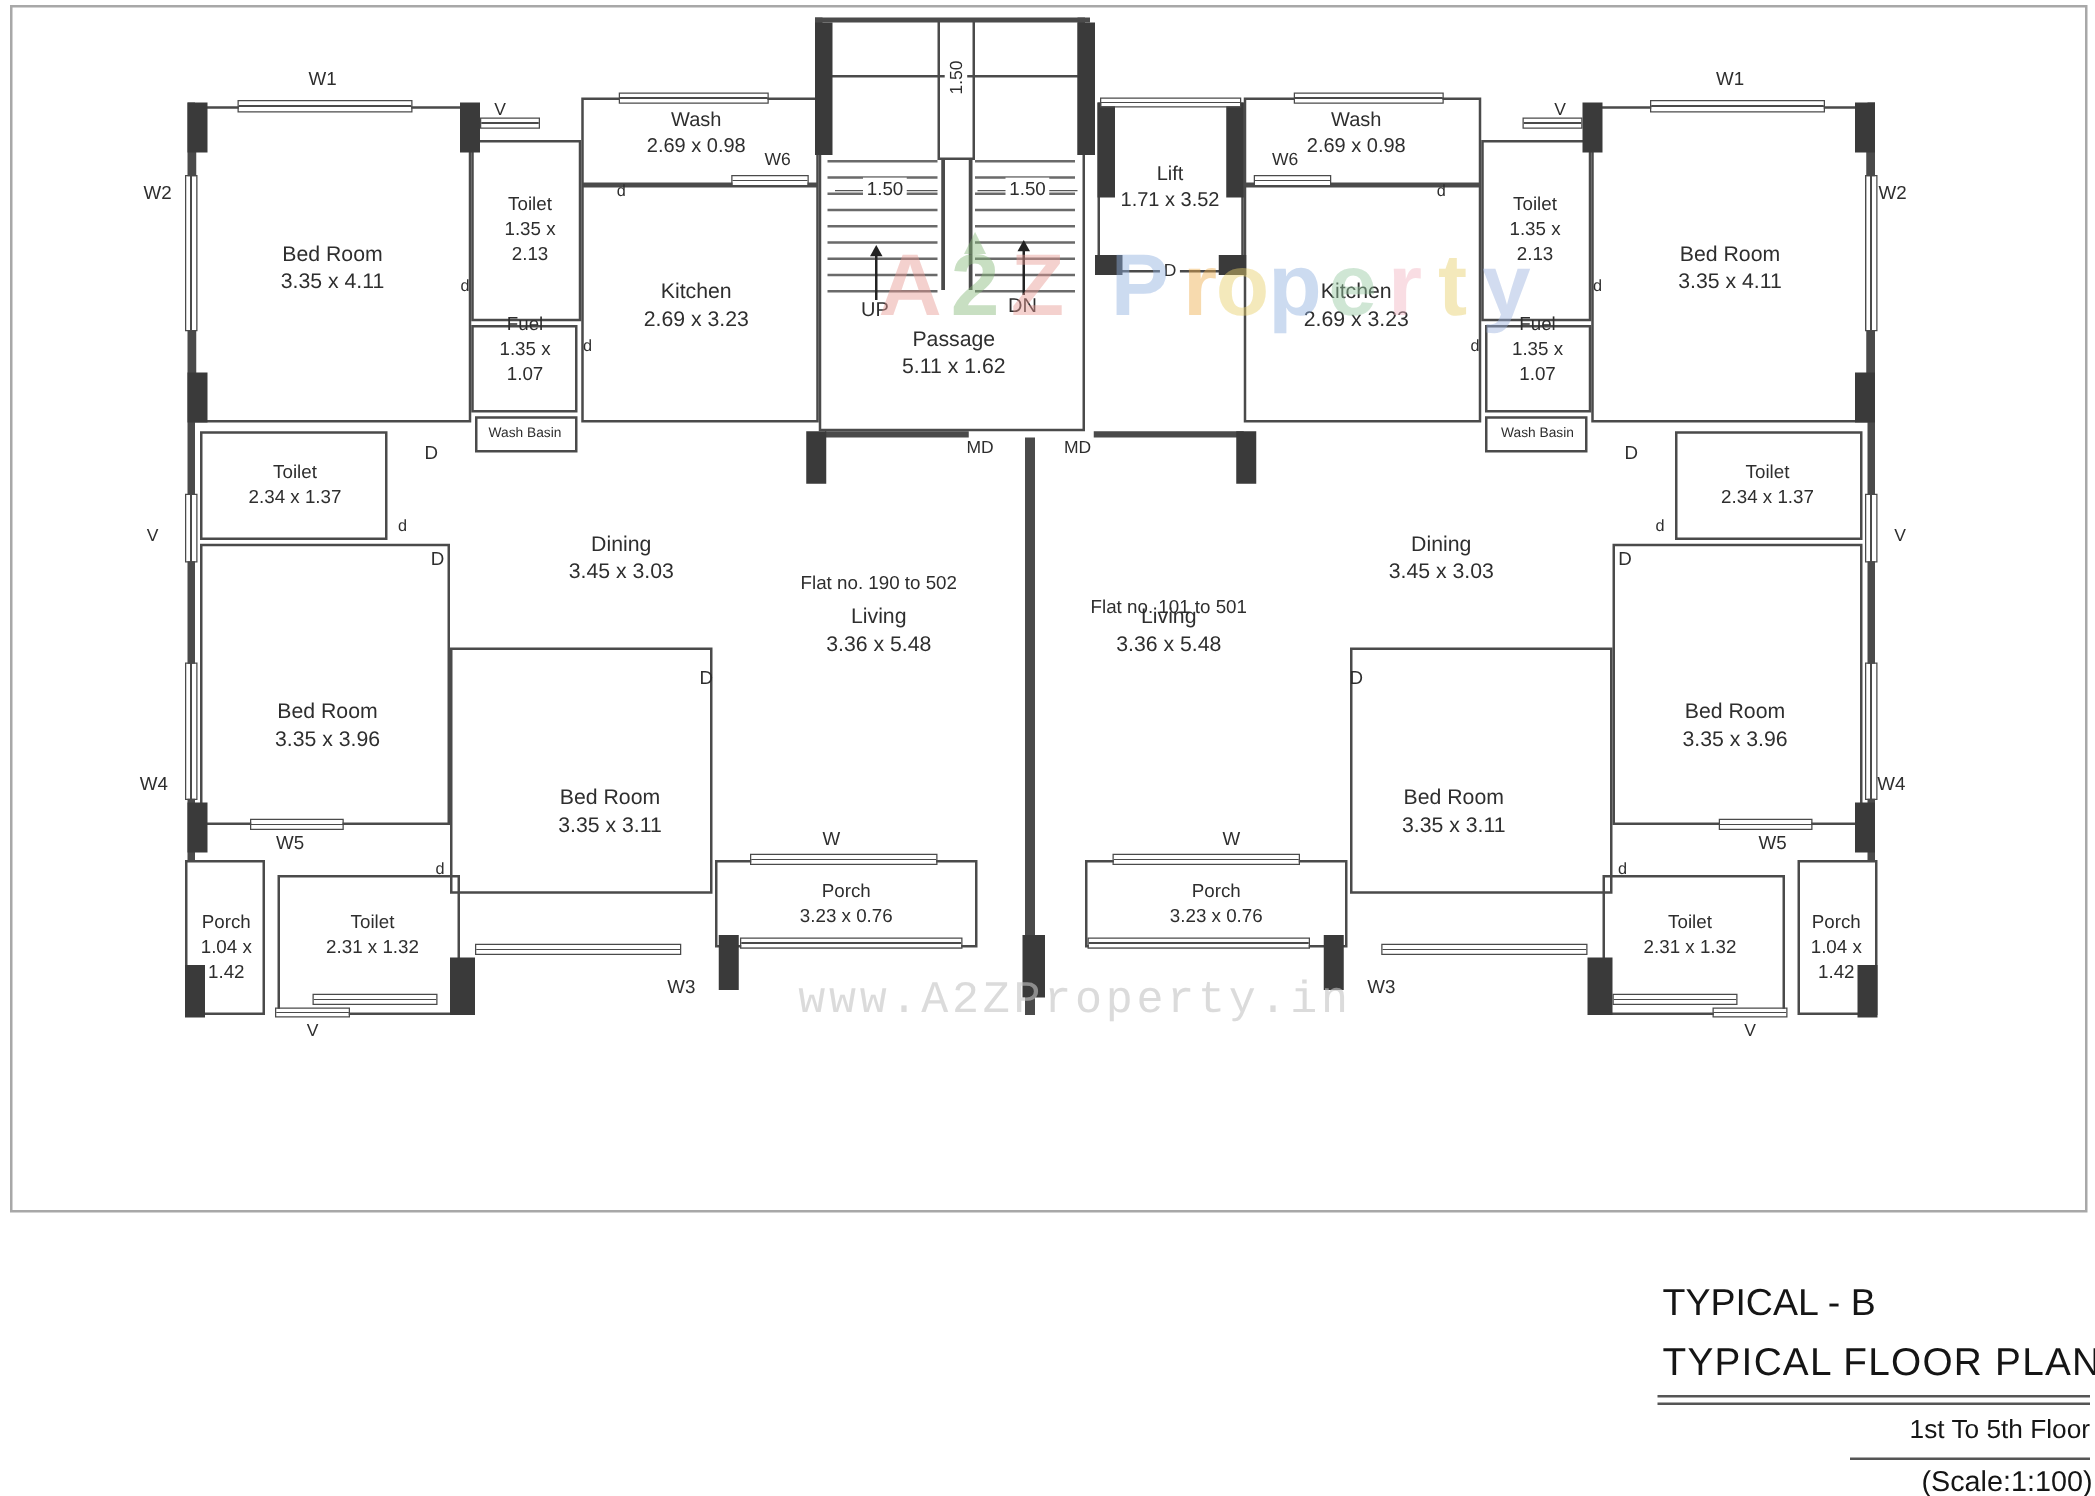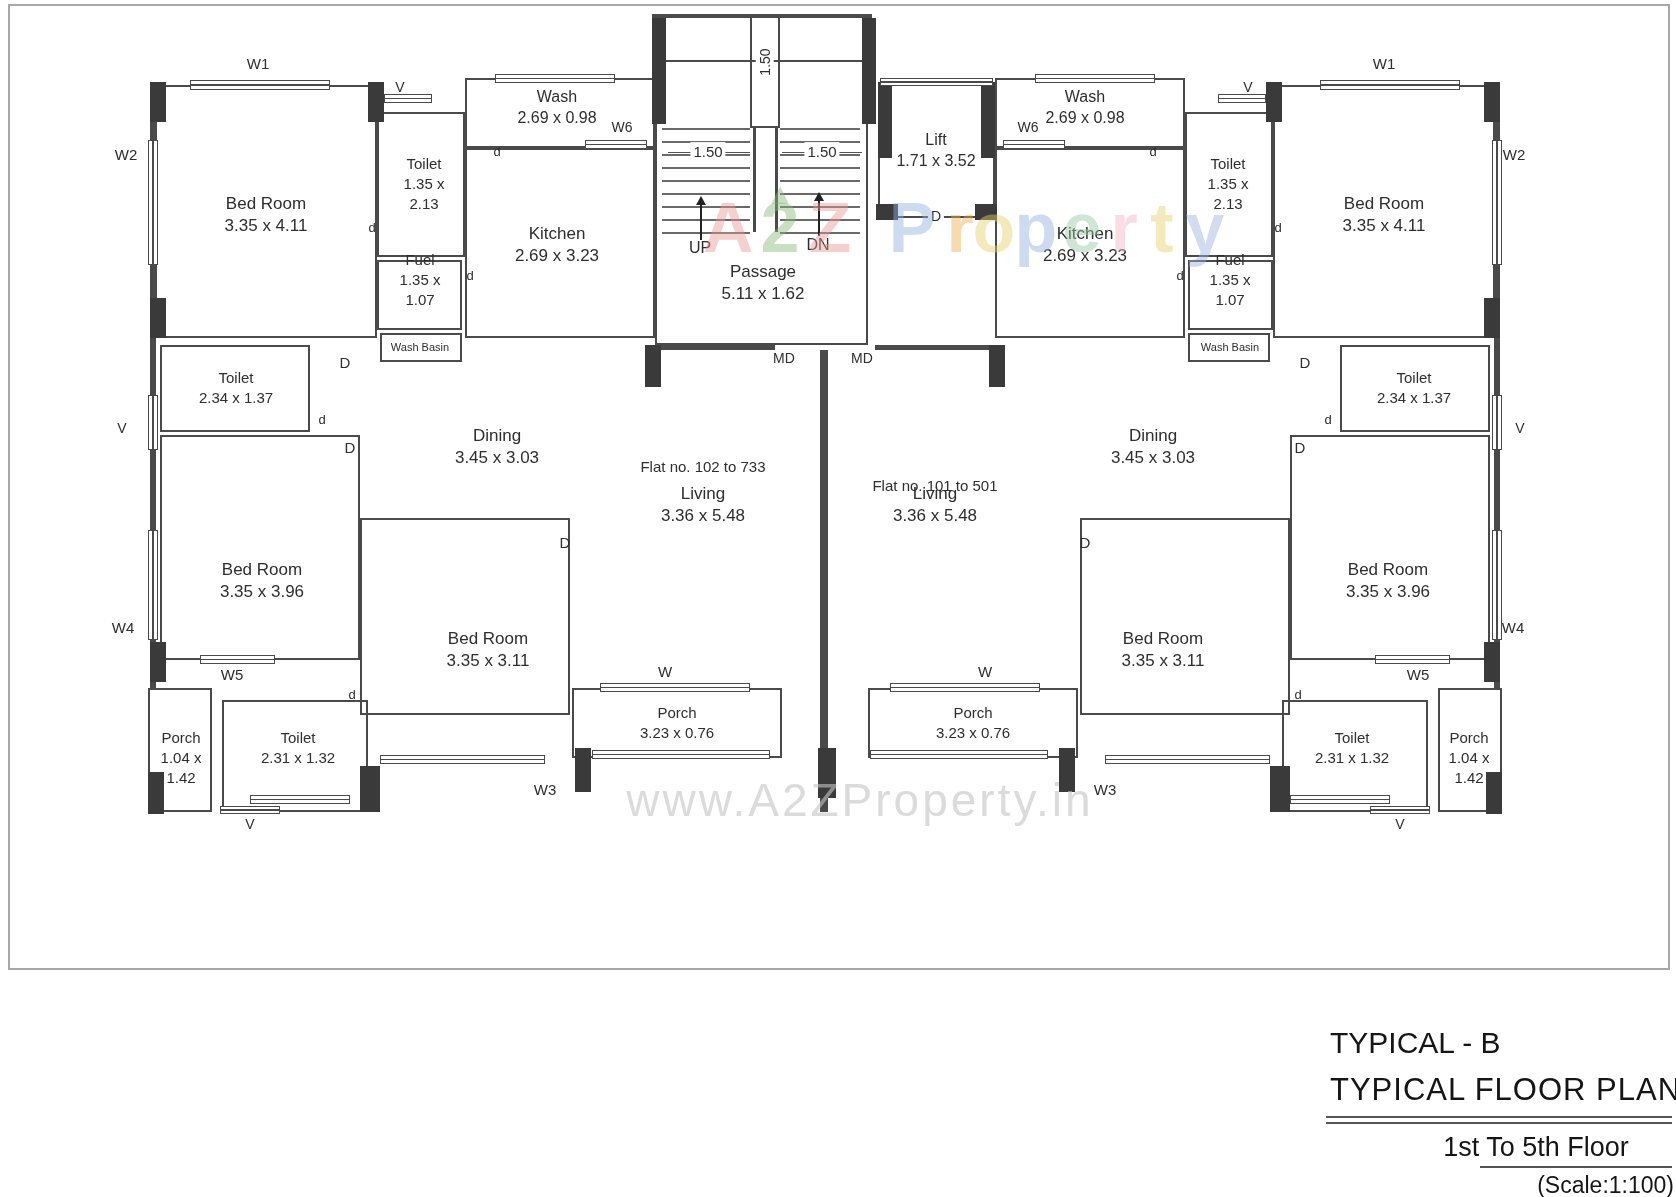--- a/index.html
+++ b/index.html
@@ -17,21 +17,21 @@
   .dimline{position:absolute;background:#555;height:1px;}
   .lbl{position:absolute;transform:translate(-50%,-50%);text-align:center;
        white-space:pre-line;color:#2e2e2e;line-height:1.32;}
   .lbl.bg{background:#fff;padding:0 3px;}
   .lbl.rot{transform:translate(-50%,-50%) rotate(-90deg);}
   .arrow-line{position:absolute;width:1.5px;background:#222;}
   .arrow-head{position:absolute;width:0;height:0;border-left:5px solid transparent;
               border-right:5px solid transparent;border-bottom:9px solid #222;}
   .wm-letter{position:absolute;transform:translate(-50%,-50%);font-weight:bold;opacity:.45;}
   .wm-url{position:absolute;transform:translate(-50%,-50%);color:#c4c4c4;opacity:.6;
-          font-size:46px;letter-spacing:3px;white-space:nowrap;}
+          font-size:36px;letter-spacing:3px;white-space:nowrap;font-family:Liberation Mono, monospace;}
   .tb{position:absolute;color:#151515;white-space:nowrap;}
   .tb-rule{position:absolute;background:#555;}
 </style>
 </head>
 <body>
 
 <div id="stage">
   <div class="page-border" style="left: 8px; top: 4px; width: 1658px; height: 962px; position: absolute;"></div>
   <div id="plan-layer">
       <div class="room" style="left: 155px; top: 85px; width: 222px; height: 253px; position: absolute;"></div>
@@ -206,21 +206,21 @@
       <div class="lbl" style="left: 122px; top: 428px; font-size: 14px;">V</div>
       <div class="lbl" style="left: 1520px; top: 428px; font-size: 14px;">V</div>
       <div class="lbl" style="left: 322px; top: 420px; font-size: 13px;">d</div>
       <div class="lbl" style="left: 1328px; top: 420px; font-size: 13px;">d</div>
       <div class="lbl" style="left: 350px; top: 448px; font-size: 15px;">D</div>
       <div class="lbl" style="left: 1300px; top: 448px; font-size: 15px;">D</div>
       <div class="lbl" style="left: 497px; top: 447px; font-size: 17px;">Dining
 3.45 x 3.03</div>
       <div class="lbl" style="left: 1153px; top: 447px; font-size: 17px;">Dining
 3.45 x 3.03</div>
-      <div class="lbl" style="left: 703px; top: 467px; font-size: 15px;">Flat no. 102 to 733</div>
+      <div class="lbl" style="left: 703px; top: 467px; font-size: 15px;">Flat no. 190 to 502</div>
       <div class="lbl" style="left: 935px; top: 467px; font-size: 15px; margin-top: 19px;">Flat no. 101 to 501</div>
       <div class="lbl" style="left: 703px; top: 505px; font-size: 17px;">Living
 3.36 x 5.48</div>
       <div class="lbl" style="left: 935px; top: 505px; font-size: 17px;">Living
 3.36 x 5.48</div>
       <div class="lbl" style="left: 262px; top: 581px; font-size: 17px;">Bed Room
 3.35 x 3.96</div>
       <div class="lbl" style="left: 1388px; top: 581px; font-size: 17px;">Bed Room
 3.35 x 3.96</div>
       <div class="lbl" style="left: 123px; top: 628px; font-size: 15px;">W4</div>
@@ -271,17 +271,17 @@
       <div class="wm-letter" style="left: 1162px; top: 228px; font-size: 70px; color: rgb(232, 208, 106); position: absolute;">t</div>
       <div class="wm-letter" style="left: 1205px; top: 228px; font-size: 70px; color: rgb(157, 179, 222); position: absolute;">y</div>
     </div>
   <div class="wm-url" style="left:860px;top:800px;">www.A2ZProperty.in</div>
 
   <div>
     <div class="tb" style="left:1330px;top:1026px;font-size:30px;">TYPICAL - B</div>
     <div class="tb" style="left:1330px;top:1072px;font-size:31px;letter-spacing:1px;">TYPICAL FLOOR PLAN</div>
     <div class="tb-rule" style="left:1326px;top:1116px;width:346px;height:2px;"></div>
     <div class="tb-rule" style="left:1326px;top:1122px;width:346px;height:2px;"></div>
-    <div class="tb" style="left:1400px;top:1132px;width:272px;text-align:center;font-size:27px;">1st To 5th Floor</div>
+    <div class="tb" style="left:1400px;top:1132px;width:272px;text-align:right;font-size:21px;">1st To 5th Floor</div>
     <div class="tb-rule" style="left:1480px;top:1166px;width:192px;height:2px;"></div>
     <div class="tb" style="left:1400px;top:1172px;width:274px;text-align:right;font-size:23px;">(Scale:1:100)</div>
   </div>
 </div>
 
 </body></html>

